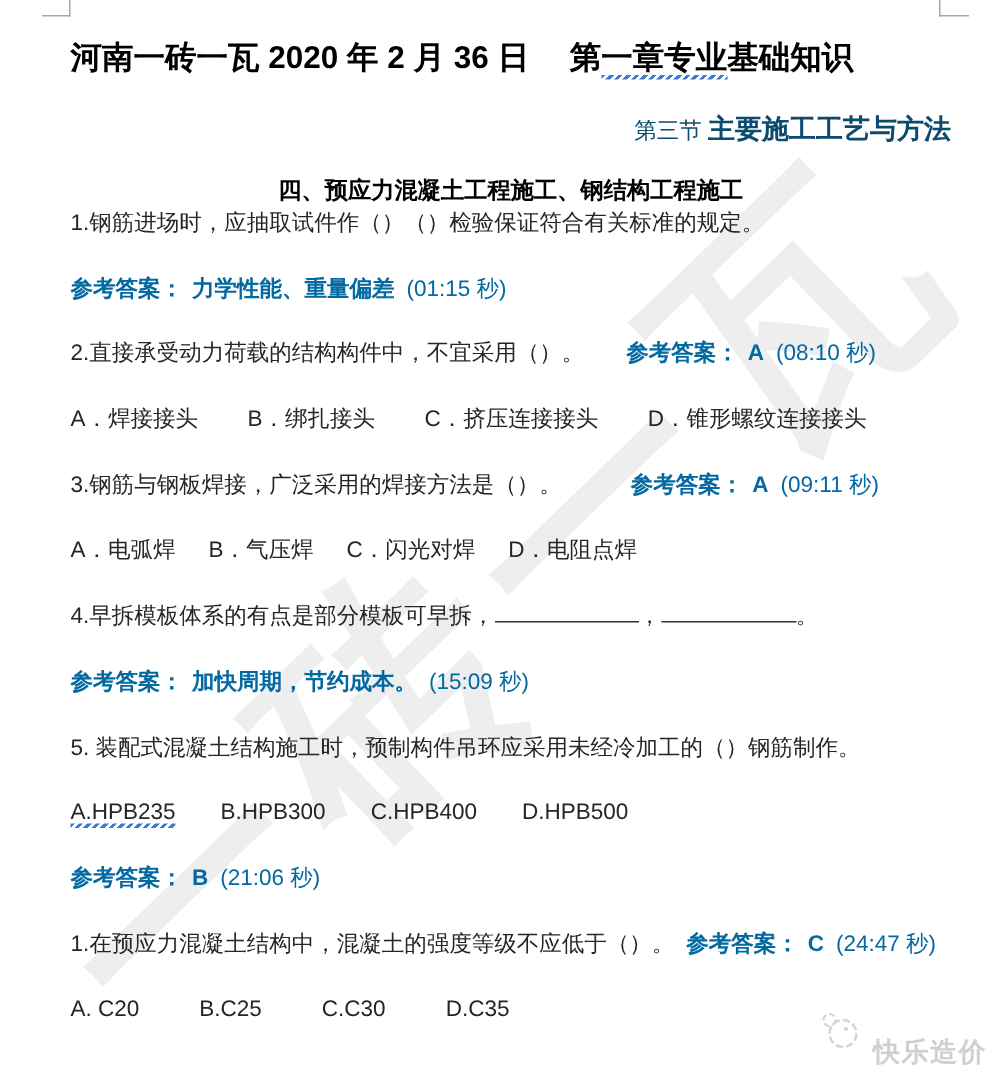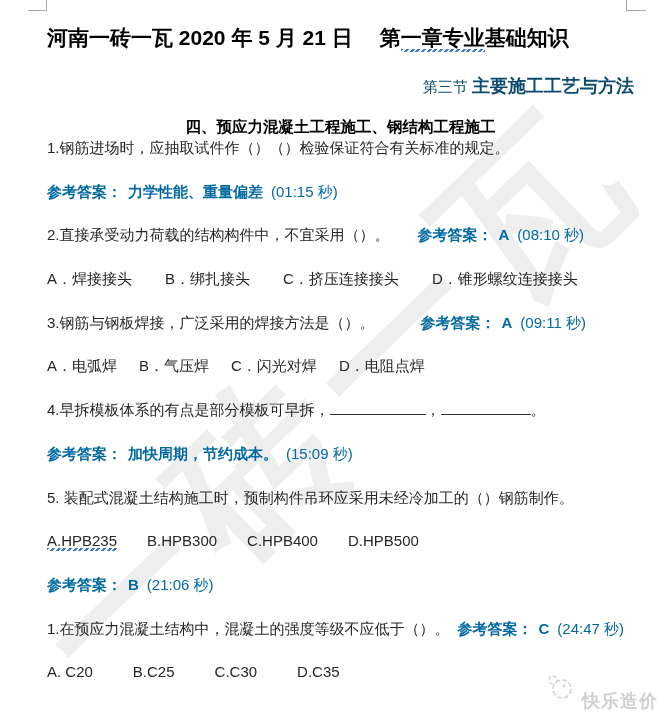--- a/index.html
+++ b/index.html
@@ -62,21 +62,21 @@
 <div class="page">
 
   <div class="corner-tl"></div>
   <div class="corner-tr"></div>
 
   <div class="watermark">一砖一瓦</div>
 
   <div class="doc">
 
     <div class="title">
-      <span>河南一砖一瓦 2020 年 5 月 21 日</span><span class="t-right"><span>第</span><span class="squig">一章专业</span><span>基础知识</span></span>
+      <span>河南一砖一瓦 2020 年 2 月 36 日</span><span class="t-right"><span>第</span><span class="squig">一章专业</span><span>基础知识</span></span>
     </div>
 
     <div class="heading2">
       <span>第三节</span>
       <span class="h2-bold">主要施工工艺与方法</span>
     </div>
 
     <div class="heading3">四、预应力混凝土工程施工、钢结构工程施工</div>
 
     <div class="body">

